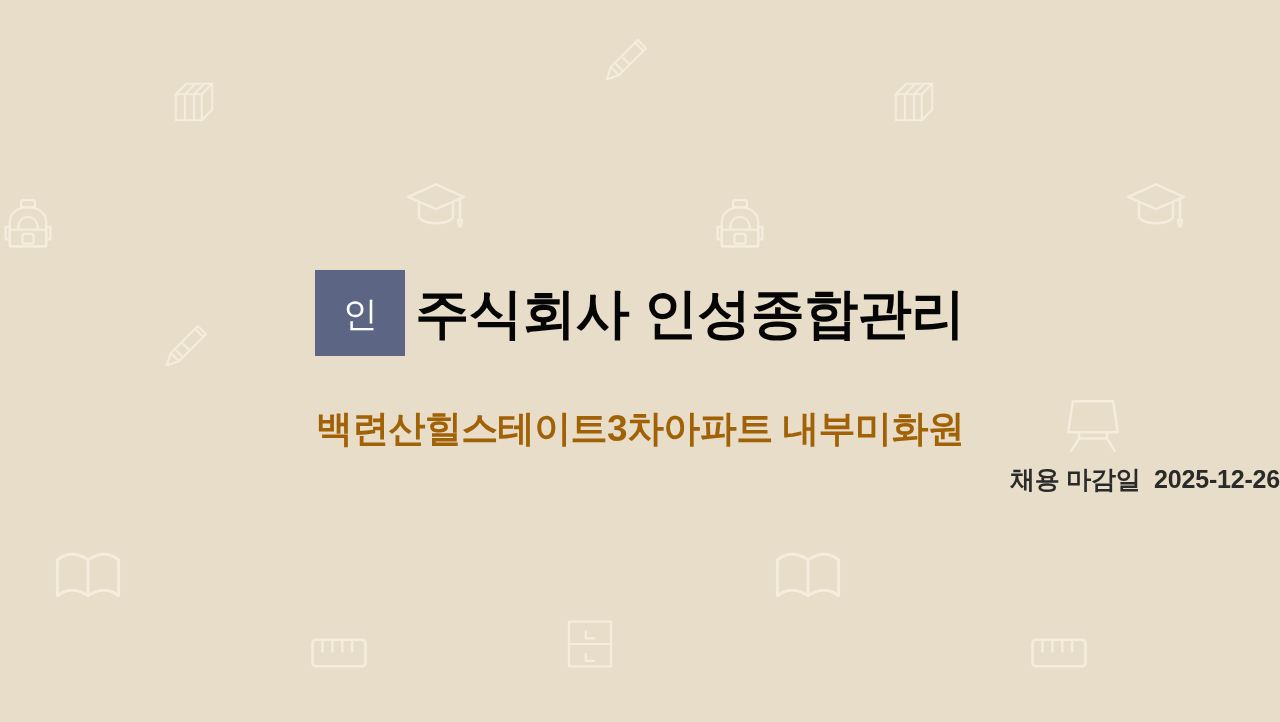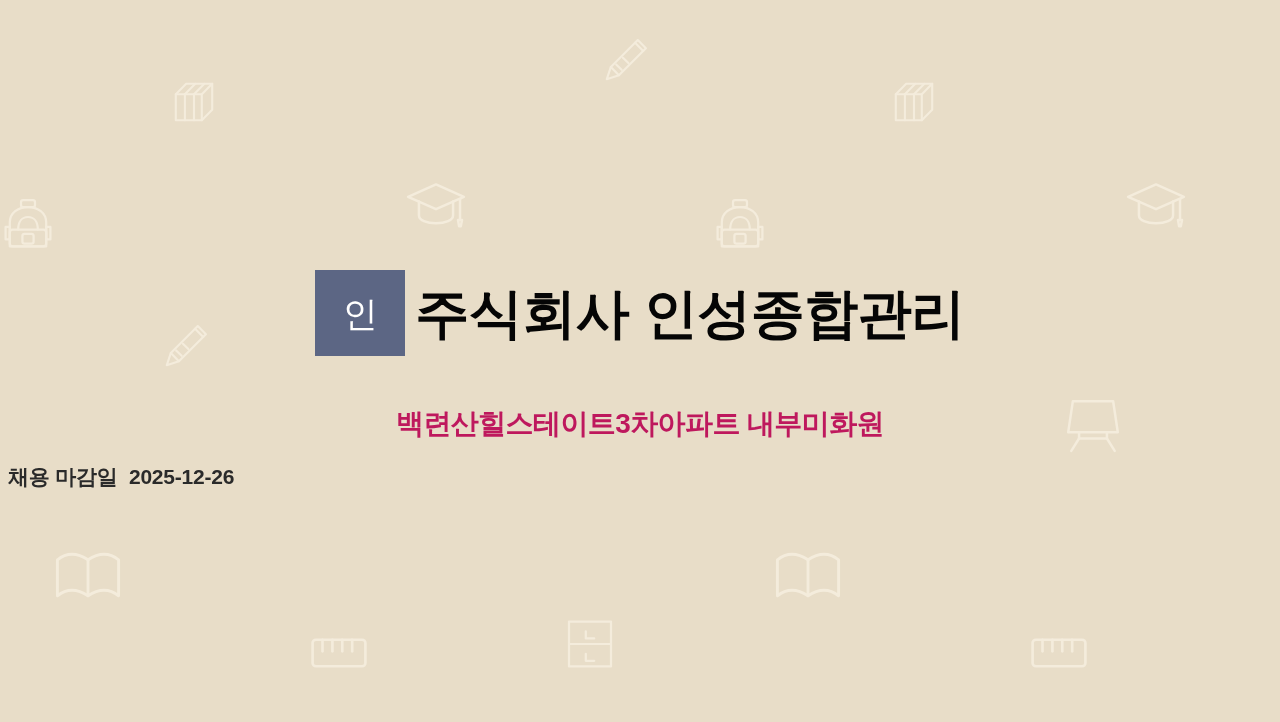--- a/index.html
+++ b/index.html
@@ -87,34 +87,34 @@
     white-space: nowrap;
     letter-spacing: -0.5px;
   }
 
   #job-title {
     position: absolute;
     top: 407px;
     left: 0;
     right: 0;
     text-align: center;
-    font-size: 28px;
+    font-size: 37px;
     font-weight: 700;
-    color: #be185d;
+    color: #a16207;
     letter-spacing: -0.6px;
     line-height: 1.2;
   }
 
   #deadline {
     position: absolute;
     top: 464px;
     left: 8px;
     right: 0;
-    text-align: left;
-    font-size: 21px;
+    text-align: right;
+    font-size: 25px;
     font-weight: 700;
     color: #2a2a2a;
     letter-spacing: -0.2px;
     line-height: 1.2;
     white-space: pre;
   }
 </style>
 </head>
 <body>
 

